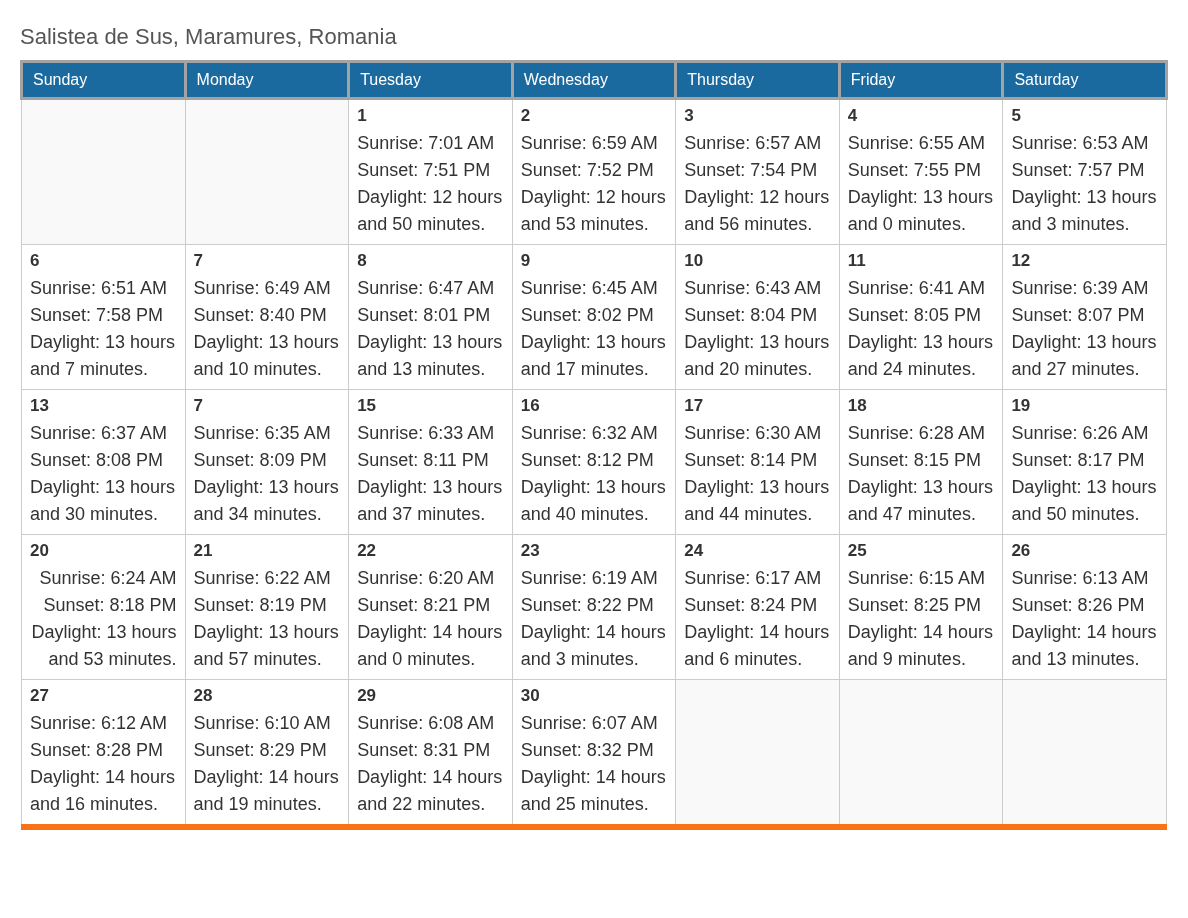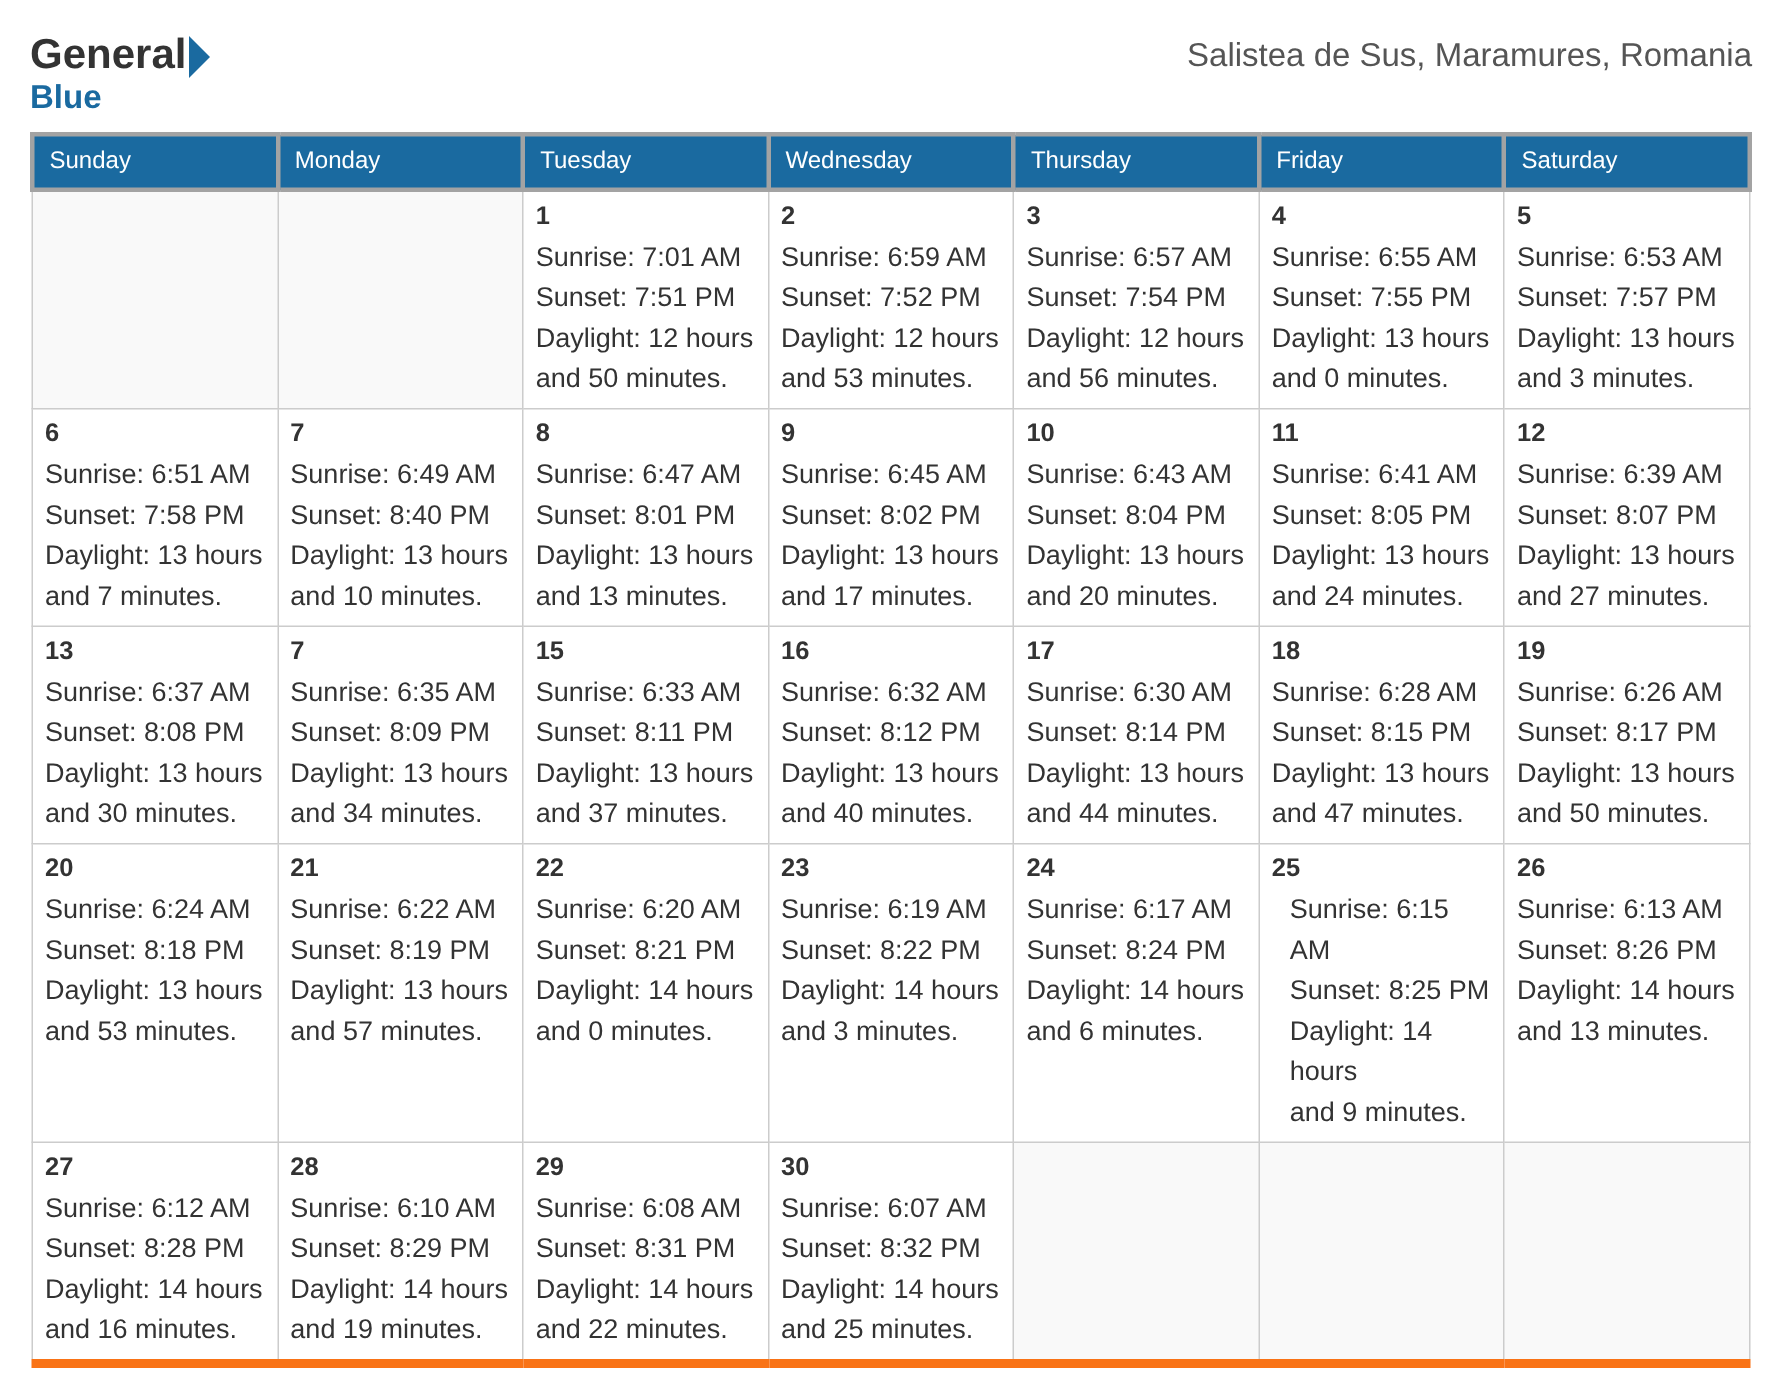--- a/index.html
+++ b/index.html
@@ -93,27 +93,20 @@
     .logo-bottom-blue {
       font-size: 22px;
       font-weight: bold;
       color: #1a6aa0;
     }
   </style>
 </head>
 <body>
 
 <div class="header">
-  <div class="logo">
-    <div class="logo-text">
-      <span class="logo-general">General</span>
-      <div class="logo-blue-arrow"></div>
-    </div>
-    <span class="logo-bottom-blue">Blue</span>
-  </div>
   <div class="title-section">
     <div class="location-title">Salistea de Sus, Maramures, Romania</div>
   </div>
 </div>
 
 <table class="calendar">
   <thead>
     <tr>
     <th>Sunday</th>
         <th>Monday</th>
@@ -262,21 +255,21 @@
           <div class="day-num">19</div>
           <div class="day-info" style="white-space: pre-line;">Sunrise: 6:26 AM
 Sunset: 8:17 PM
 Daylight: 13 hours
 and 50 minutes.</div>
         </td>
       </tr>
       <tr>
         <td>
           <div class="day-num">20</div>
-          <div class="day-info" style="white-space: pre-line;">Sunrise: 6:24 AM
+          <div class="day-info" style="white-space: pre-line; text-align: right;">Sunrise: 6:24 AM
 Sunset: 8:18 PM
 Daylight: 13 hours
 and 53 minutes.</div>
         </td>
         <td>
           <div class="day-num">21</div>
           <div class="day-info" style="white-space: pre-line;">Sunrise: 6:22 AM
 Sunset: 8:19 PM
 Daylight: 13 hours
 and 57 minutes.</div>
@@ -297,21 +290,21 @@
         </td>
         <td>
           <div class="day-num">24</div>
           <div class="day-info" style="white-space: pre-line;">Sunrise: 6:17 AM
 Sunset: 8:24 PM
 Daylight: 14 hours
 and 6 minutes.</div>
         </td>
         <td>
           <div class="day-num">25</div>
-          <div class="day-info" style="white-space: pre-line; margin-left: 12px;">Sunrise: 6:15 AM
+          <div class="day-info" style="white-space: pre-line;">Sunrise: 6:15 AM
 Sunset: 8:25 PM
 Daylight: 14 hours
 and 9 minutes.</div>
         </td>
         <td>
           <div class="day-num">26</div>
           <div class="day-info" style="white-space: pre-line;">Sunrise: 6:13 AM
 Sunset: 8:26 PM
 Daylight: 14 hours
 and 13 minutes.</div>

